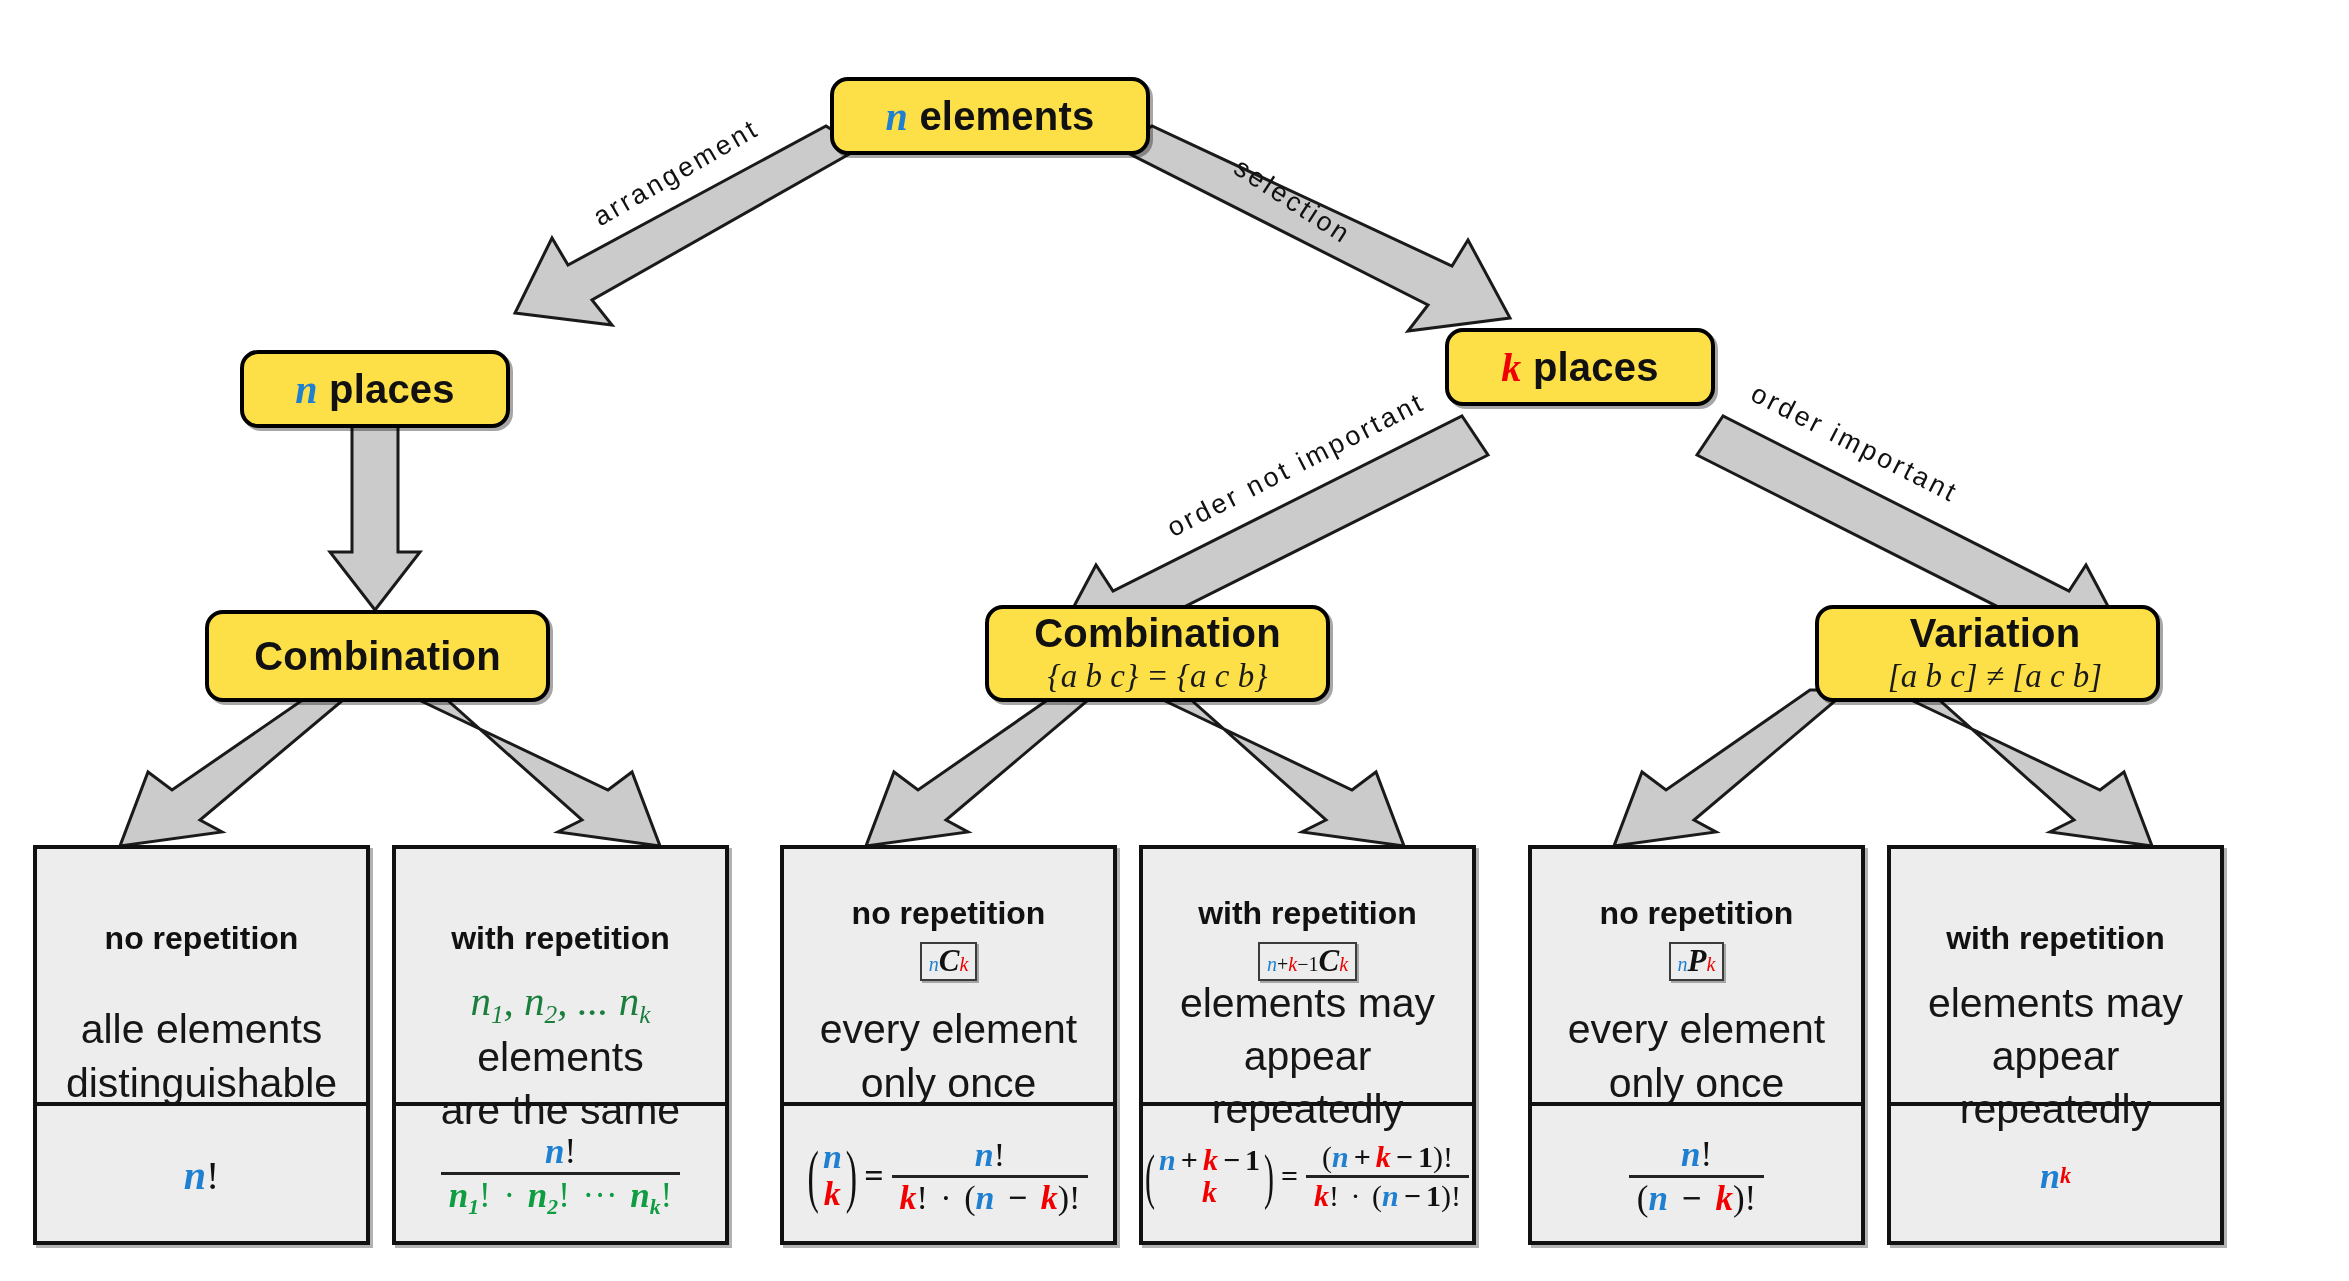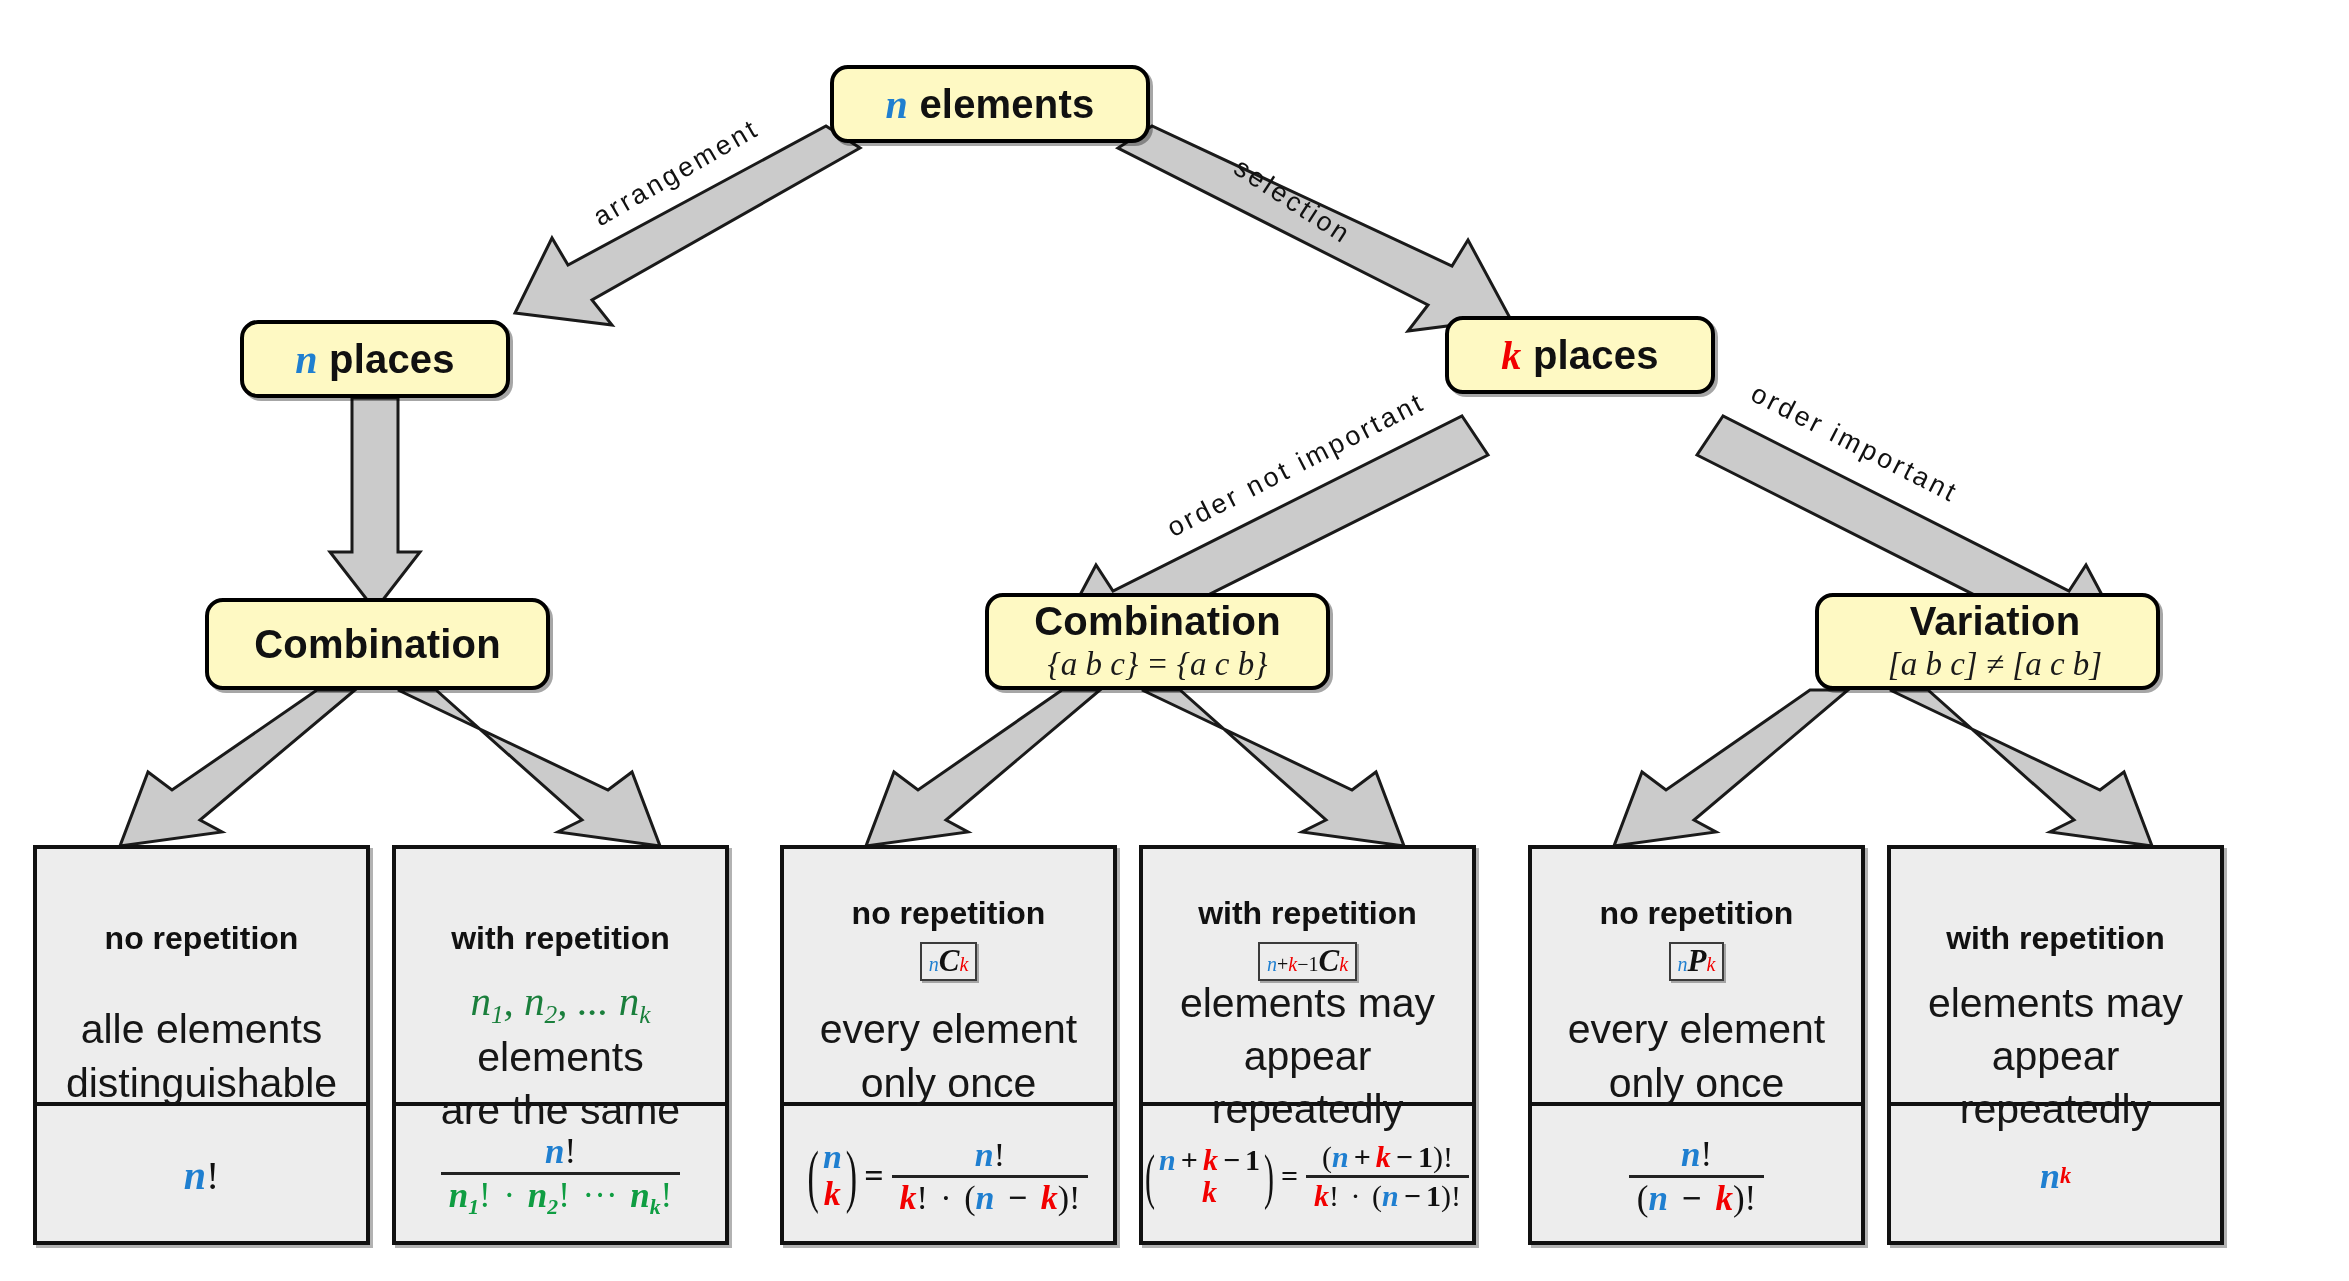--- a/index.html
+++ b/index.html
@@ -6,28 +6,29 @@
   body{
     width:2349px;height:1281px;position:relative;overflow:hidden;
     font-family:"Liberation Sans", sans-serif;
     -webkit-font-smoothing:antialiased;
   }
   #svg-layer{position:absolute;left:0;top:0;width:2349px;height:1281px;pointer-events:none;}
 
   
   .node{
     position:absolute;
-    background:#fef9c3;
+    background:#fde047;
     border:4px solid #000;
     border-radius:18px;
     box-sizing:border-box;
     display:flex;flex-direction:column;
     align-items:center;justify-content:center;
     text-align:center;
     box-shadow:3px 3px 0 rgba(0,0,0,.35);
+    margin-top:12px;
   }
   .node .title{
     font-size:40px;font-weight:bold;color:#111;letter-spacing:.2px;line-height:1.05;
   }
   .node .sub{
     font-family:"Liberation Serif", serif;
     font-style:italic;font-size:33px;color:#1a1a1a;margin-top:4px;line-height:1.1;
   }
   .mi{font-family:"Liberation Serif", serif;font-style:italic;font-weight:bold;}
   .blue{color:#1f7fd0;}
@@ -134,21 +135,21 @@
   </g>
 </svg>
 
 <div class="node" style="left:830px;top:65px;width:320px;height:78px;">
   <div class="title">
     <span class="mi blue">n</span>
     <span>elements</span>
   </div>
 </div>
 
-<div class="node" style="left:240px;top:320px;width:270px;height:78px;text-align:center;">
+<div class="node" style="left:240px;top:338px;width:270px;height:78px;text-align:center;">
   <div class="title">
     <span class="mi blue">n</span>
     <span>places</span>
   </div>
 </div>
 
 <div class="node" style="left:1445px;top:316px;width:270px;height:78px;">
   <div class="title">
     <span class="mi red">k</span>
     <span>places</span>

